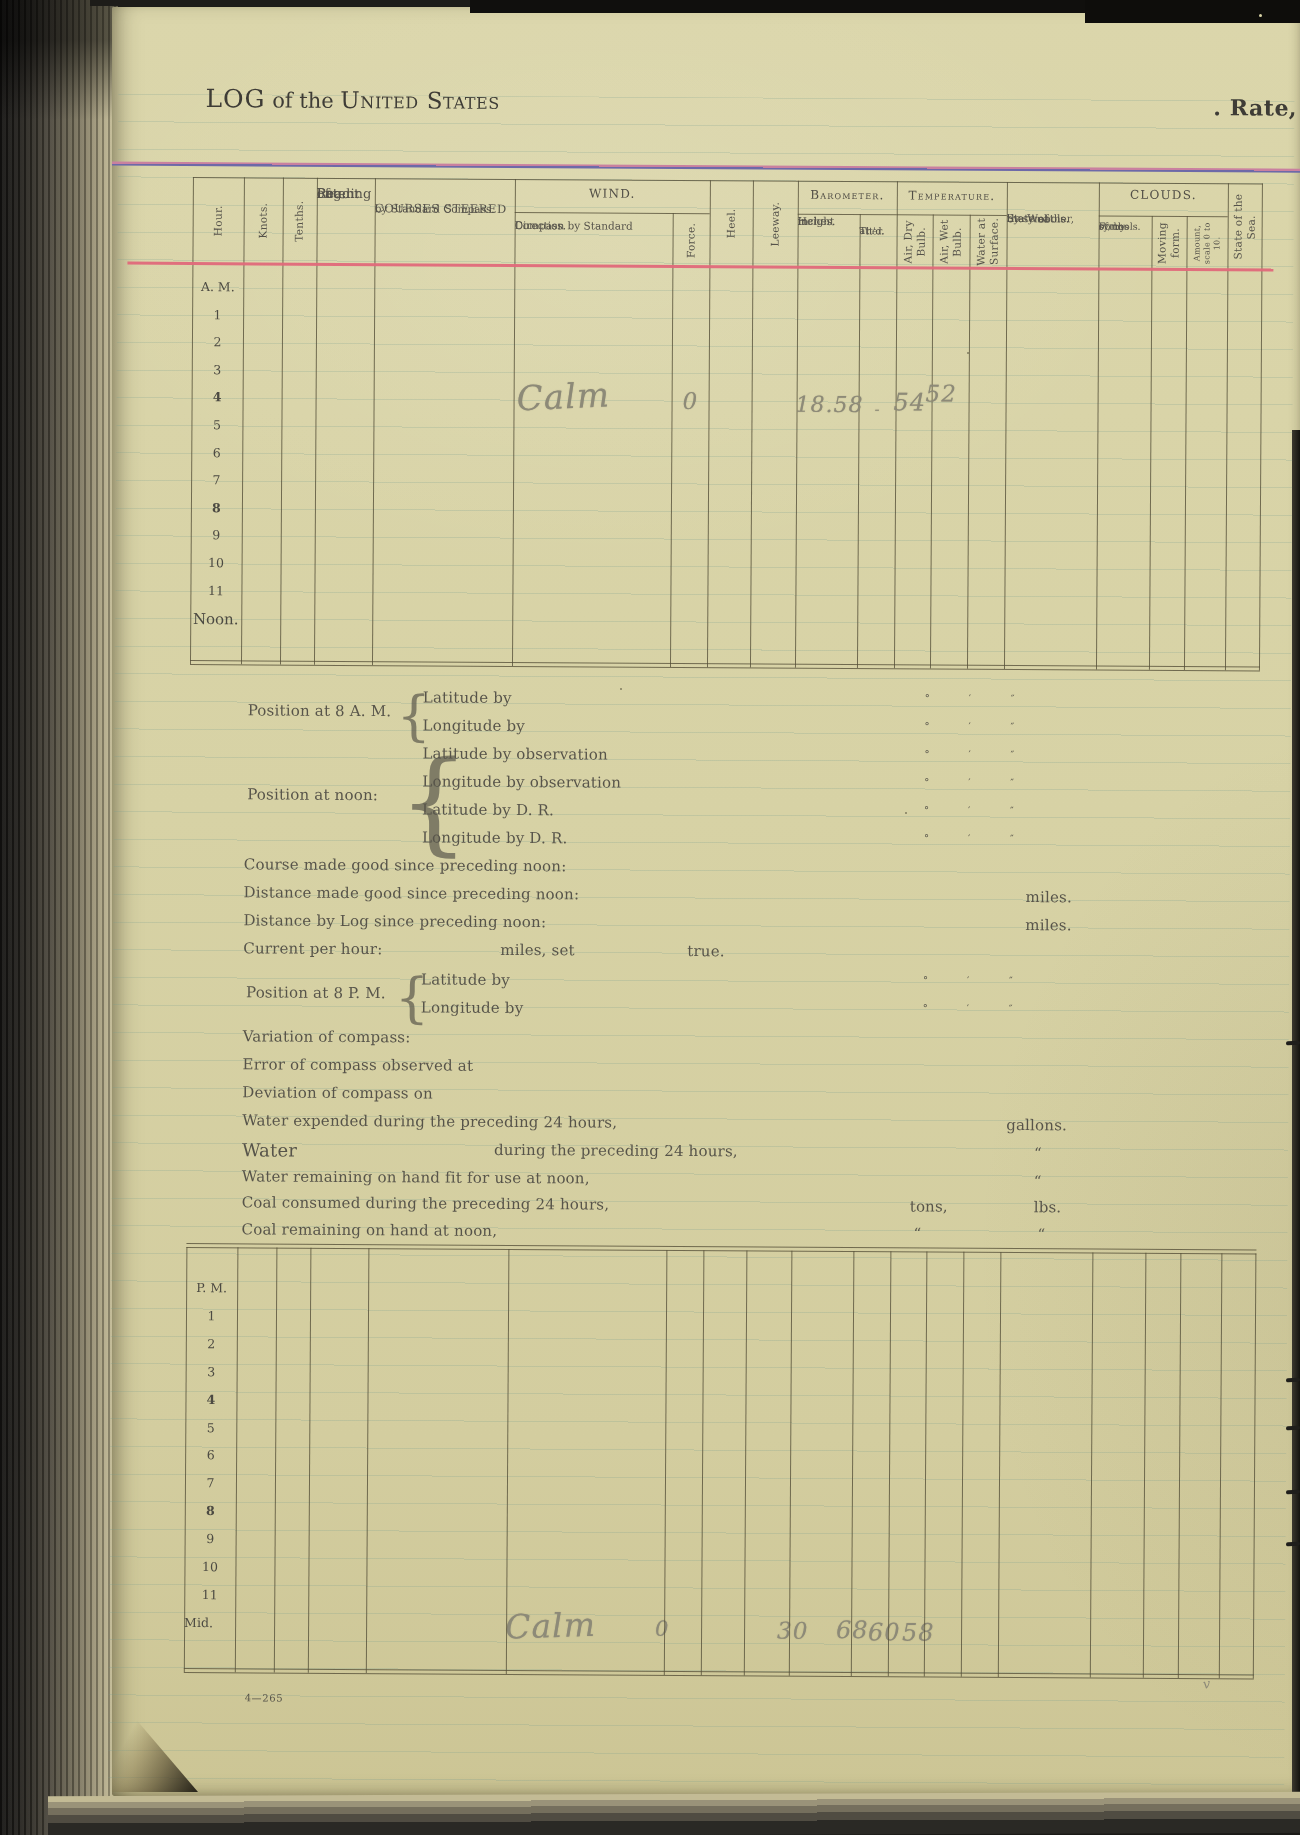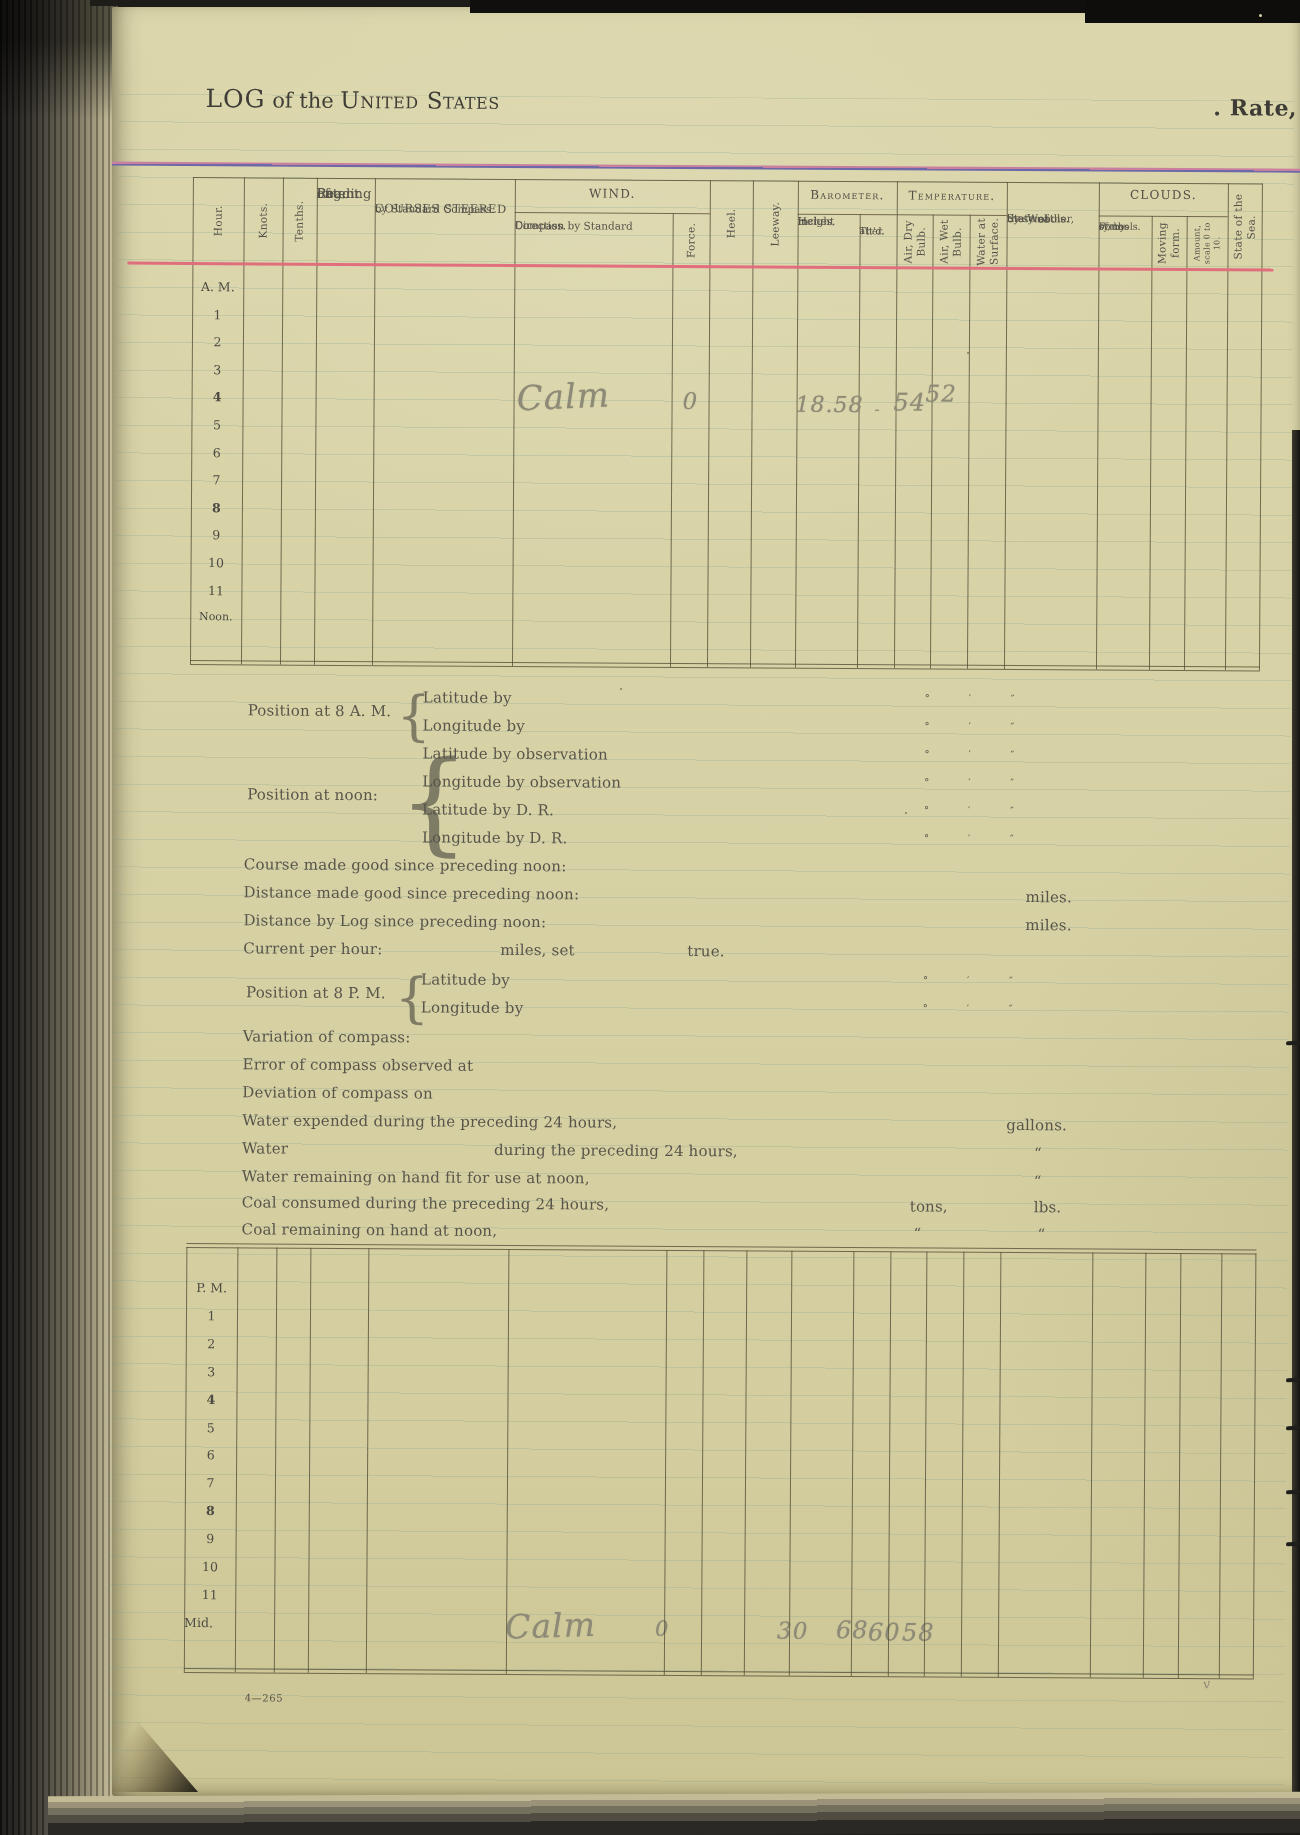--- a/index.html
+++ b/index.html
@@ -171,21 +171,21 @@
         <div style="position: absolute; left: 0px; top: 157.2px; width: 51px; text-align: center; font-size: 12.5px; color: rgb(76, 74, 66);">2</div>
         <div style="position: absolute; left: 0px; top: 184.8px; width: 51px; text-align: center; font-size: 12.5px; color: rgb(76, 74, 66);">3</div>
         <div style="position: absolute; left: 0px; top: 212.4px; width: 51px; text-align: center; font-size: 12.5px; color: rgb(76, 74, 66); font-weight: bold;">4</div>
         <div style="position: absolute; left: 0px; top: 240px; width: 51px; text-align: center; font-size: 12.5px; color: rgb(76, 74, 66);">5</div>
         <div style="position: absolute; left: 0px; top: 267.6px; width: 51px; text-align: center; font-size: 12.5px; color: rgb(76, 74, 66);">6</div>
         <div style="position: absolute; left: 0px; top: 295.2px; width: 51px; text-align: center; font-size: 12.5px; color: rgb(76, 74, 66);">7</div>
         <div style="position: absolute; left: 0px; top: 322.8px; width: 51px; text-align: center; font-size: 12.5px; color: rgb(76, 74, 66); font-weight: bold;">8</div>
         <div style="position: absolute; left: 0px; top: 350.4px; width: 51px; text-align: center; font-size: 12.5px; color: rgb(76, 74, 66);">9</div>
         <div style="position: absolute; left: 0px; top: 378px; width: 51px; text-align: center; font-size: 12.5px; color: rgb(76, 74, 66);">10</div>
         <div style="position: absolute; left: 0px; top: 405.6px; width: 51px; text-align: center; font-size: 12.5px; color: rgb(76, 74, 66);">11</div>
-        <div style="position: absolute; left: 0px; top: 433.2px; width: 51px; text-align: center; font-size: 11px; color: rgb(76, 74, 66);">Noon.</div>
+        <div style="position: absolute; left: 0px; top: 433.2px; width: 51px; text-align: center; font-size: 15px; color: rgb(76, 74, 66);">Noon.</div>
       </div>
     <div class="rule-red"></div>
     <div id="pos-section">
         <div style="position: absolute; left: 251px; top: 701px; font-size: 15px; color: rgb(87, 84, 74); letter-spacing: 0.2px; white-space: nowrap;">Position at 8 A. M.</div>
         <div style="position: absolute; left: 400px; top: 688px; font-size: 54px; line-height: 1; color: rgb(91, 88, 76); opacity: 0.7;">{</div>
         <div style="position: absolute; left: 426px; top: 687px; font-size: 15px; color: rgb(87, 84, 74); letter-spacing: 0.2px; white-space: nowrap;">Latitude by</div>
         <div style="position: absolute; left: 928px; top: 688px; font-size: 10px; color: rgb(87, 84, 74);">°</div>
         <div style="position: absolute; left: 972px; top: 688px; font-size: 10px; color: rgb(87, 84, 74);">′</div>
         <div style="position: absolute; left: 1014px; top: 688px; font-size: 10px; color: rgb(87, 84, 74);">″</div>
         <div style="position: absolute; left: 426px; top: 715px; font-size: 15px; color: rgb(87, 84, 74); letter-spacing: 0.2px; white-space: nowrap;">Longitude by</div>
@@ -226,21 +226,21 @@
         <div style="position: absolute; left: 1014px; top: 970px; font-size: 10px; color: rgb(87, 84, 74);">″</div>
         <div style="position: absolute; left: 426px; top: 997px; font-size: 15px; color: rgb(87, 84, 74); letter-spacing: 0.2px; white-space: nowrap;">Longitude by</div>
         <div style="position: absolute; left: 928px; top: 998px; font-size: 10px; color: rgb(87, 84, 74);">°</div>
         <div style="position: absolute; left: 972px; top: 998px; font-size: 10px; color: rgb(87, 84, 74);">′</div>
         <div style="position: absolute; left: 1014px; top: 998px; font-size: 10px; color: rgb(87, 84, 74);">″</div>
         <div style="position: absolute; left: 248px; top: 1027px; font-size: 15px; color: rgb(87, 84, 74); letter-spacing: 0.2px; white-space: nowrap;">Variation of compass:</div>
         <div style="position: absolute; left: 248px; top: 1055px; font-size: 15px; color: rgb(87, 84, 74); letter-spacing: 0.2px; white-space: nowrap;">Error of compass observed at</div>
         <div style="position: absolute; left: 248px; top: 1083px; font-size: 15px; color: rgb(87, 84, 74); letter-spacing: 0.2px; white-space: nowrap;">Deviation of compass on</div>
         <div style="position: absolute; left: 248px; top: 1111px; font-size: 15px; color: rgb(87, 84, 74); letter-spacing: 0.2px; white-space: nowrap;">Water expended during the preceding 24 hours,</div>
         <div style="position: absolute; left: 1012px; top: 1111px; font-size: 15px; color: rgb(87, 84, 74); letter-spacing: 0.2px; white-space: nowrap;">gallons.</div>
-        <div style="position: absolute; left: 248px; top: 1139px; font-size: 15px; color: rgb(87, 84, 74); letter-spacing: 0.2px; white-space: nowrap;">Water</div>
+        <div style="position: absolute; left: 248px; top: 1139px; font-size: 18px; color: rgb(87, 84, 74); letter-spacing: 0.2px; white-space: nowrap;">Water</div>
         <div style="position: absolute; left: 500px; top: 1139px; font-size: 15px; color: rgb(87, 84, 74); letter-spacing: 0.2px; white-space: nowrap;">during the preceding 24 hours,</div>
         <div style="position: absolute; left: 1040px; top: 1139px; font-size: 15px; color: rgb(87, 84, 74); letter-spacing: 0.2px; white-space: nowrap;">“</div>
         <div style="position: absolute; left: 248px; top: 1167px; font-size: 15px; color: rgb(87, 84, 74); letter-spacing: 0.2px; white-space: nowrap;">Water remaining on hand fit for use at noon,</div>
         <div style="position: absolute; left: 1040px; top: 1167px; font-size: 15px; color: rgb(87, 84, 74); letter-spacing: 0.2px; white-space: nowrap;">“</div>
         <div style="position: absolute; left: 248px; top: 1193px; font-size: 15px; color: rgb(87, 84, 74); letter-spacing: 0.2px; white-space: nowrap;">Coal consumed during the preceding 24 hours,</div>
         <div style="position: absolute; left: 916px; top: 1193px; font-size: 15px; color: rgb(87, 84, 74); letter-spacing: 0.2px; white-space: nowrap;">tons,</div>
         <div style="position: absolute; left: 1040px; top: 1193px; font-size: 15px; color: rgb(87, 84, 74); letter-spacing: 0.2px; white-space: nowrap;">lbs.</div>
         <div style="position: absolute; left: 248px; top: 1220px; font-size: 15px; color: rgb(87, 84, 74); letter-spacing: 0.2px; white-space: nowrap;">Coal remaining on hand at noon,</div>
         <div style="position: absolute; left: 920px; top: 1220px; font-size: 15px; color: rgb(87, 84, 74); letter-spacing: 0.2px; white-space: nowrap;">“</div>
         <div style="position: absolute; left: 1044px; top: 1220px; font-size: 15px; color: rgb(87, 84, 74); letter-spacing: 0.2px; white-space: nowrap;">“</div>

